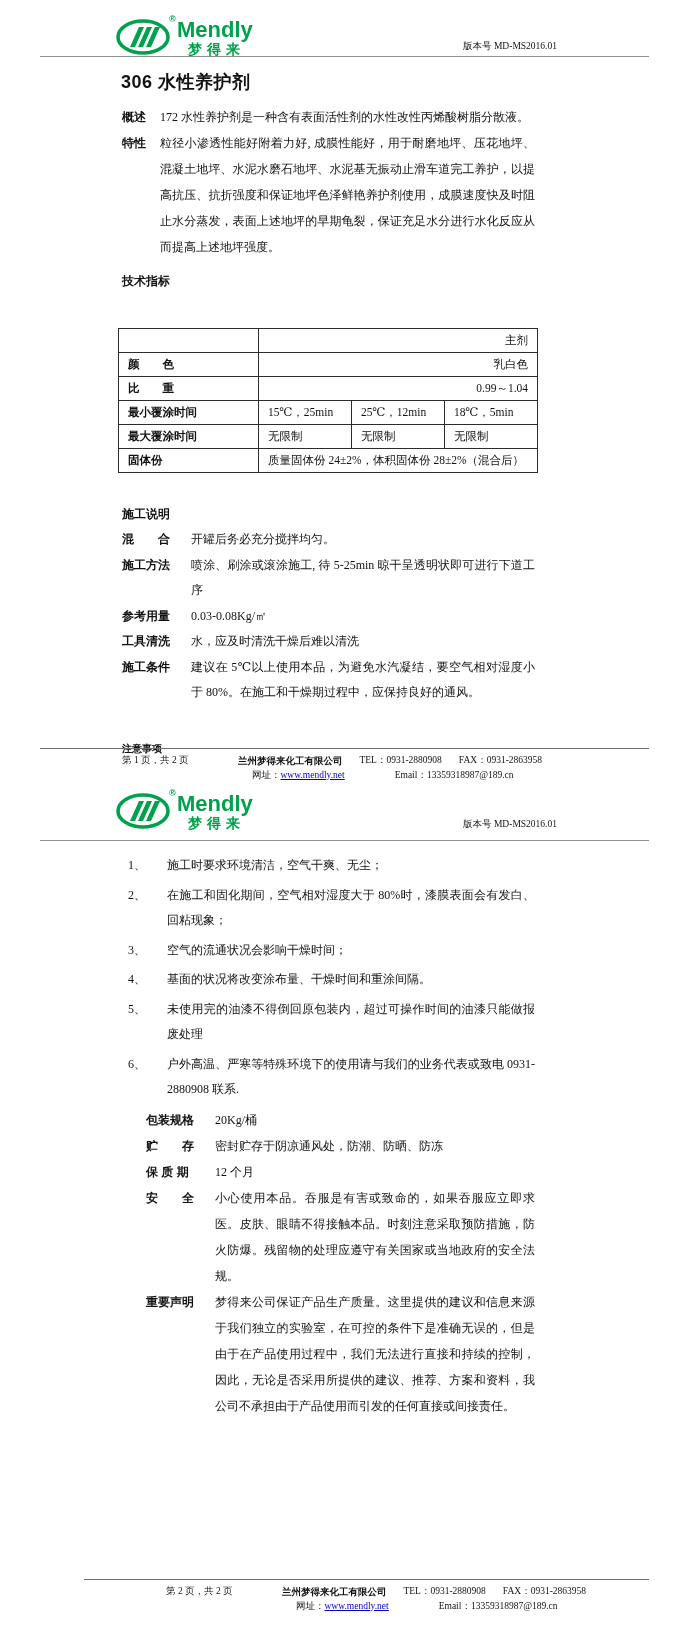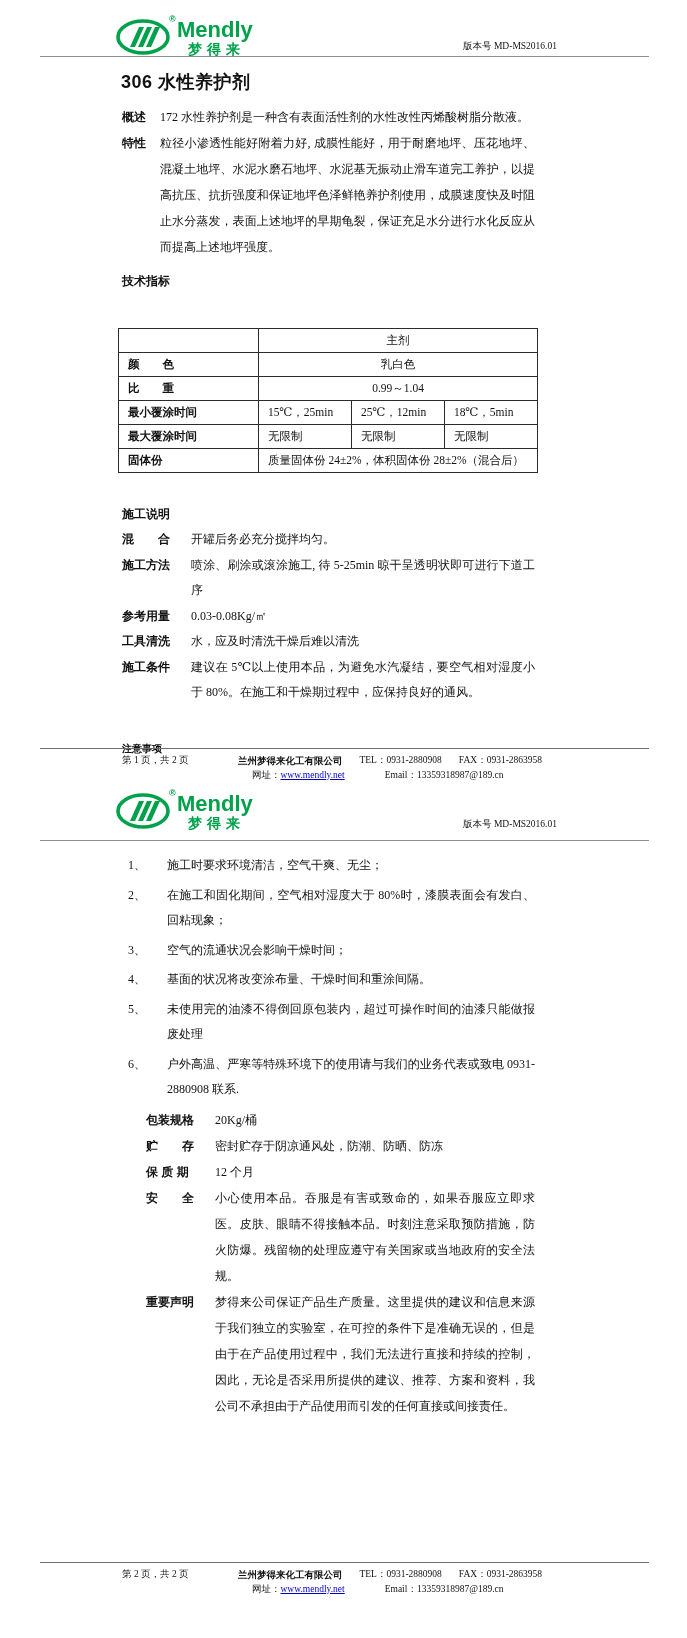--- a/index.html
+++ b/index.html
@@ -26,39 +26,39 @@
   .doc-title { margin:12px 152px 0 121px; font-size:18px; line-height:26px; letter-spacing:0.5px; }
 
   .kv { display:flex; margin:6px 152px 0 122px; font-size:12px; line-height:26px; }
   .kv .lab { flex:0 0 38px; font-size:12px; }
   .kv .val { flex:1; text-align:justify; }
 
   .sec-heading { margin:8px 152px 0 122px; font-size:12px; line-height:26px; }
 
   table.spec { margin:34px 0 0 118px; border-collapse:collapse; font-size:11.5px; table-layout:fixed; }
   table.spec td { border:1px solid #2b2b2b; height:24px; padding:0 9px; box-sizing:border-box; vertical-align:middle; }
-  table.spec .ctr { text-align:center; }
+  table.spec .ctr { text-align:right; }
   col.c1 { width:140px; } col.c2 { width:93px; } col.c3 { width:93px; } col.c4 { width:93px; }
 
   .constr-heading { margin:28px 152px 0 122px; font-size:12px; line-height:26px; }
   .crow { display:flex; margin:0 152px 0 122px; font-size:12px; line-height:25.5px; }
   .crow .lab { flex:0 0 69px; font-size:12px; }
   .crow .val { flex:1; text-align:justify; }
 
   .notes-heading { margin:30px 152px 0 122px; font-size:10px; line-height:26px; }
 
   .footer { position:absolute; left:0; right:0; }
   #page1 .footer { top:748px; }
-  #page2 .footer { top:792px; }
+  #page2 .footer { top:809px;padding-left:44px; }
   .footer .rule { margin:0 38px 0 40px; border-top:1px solid #6f6f6f; }
   .footer-inner { display:flex; margin:4px 130px 0 122px; font-size:9.5px; line-height:15px; }
   .footer-page { flex:0 0 116px; white-space:nowrap; }
   .footer-right { flex:1; }
   .fr1 { display:flex; gap:17px; white-space:nowrap; }
-  .fr2 { display:flex; gap:40px; margin-left:14px; white-space:nowrap; }
+  .fr2 { display:flex; gap:50px; margin-left:14px; white-space:nowrap; }
   a.weblink { color:#0000cc; text-decoration:underline; }
 
   .list { margin-top:12px; }
   .item { display:flex; margin:0 152px 4px 128px; font-size:12px; line-height:25.5px; }
   .item .num { flex:0 0 39px; }
   .item .txt { flex:1; text-align:justify; }
 
   .defs { margin-top:2px; }
   .drow { display:flex; margin:0 152px 0 122px; font-size:12px; line-height:26px; }
   .drow .lab { flex:0 0 69px; font-size:12px;margin-left:24px; }

